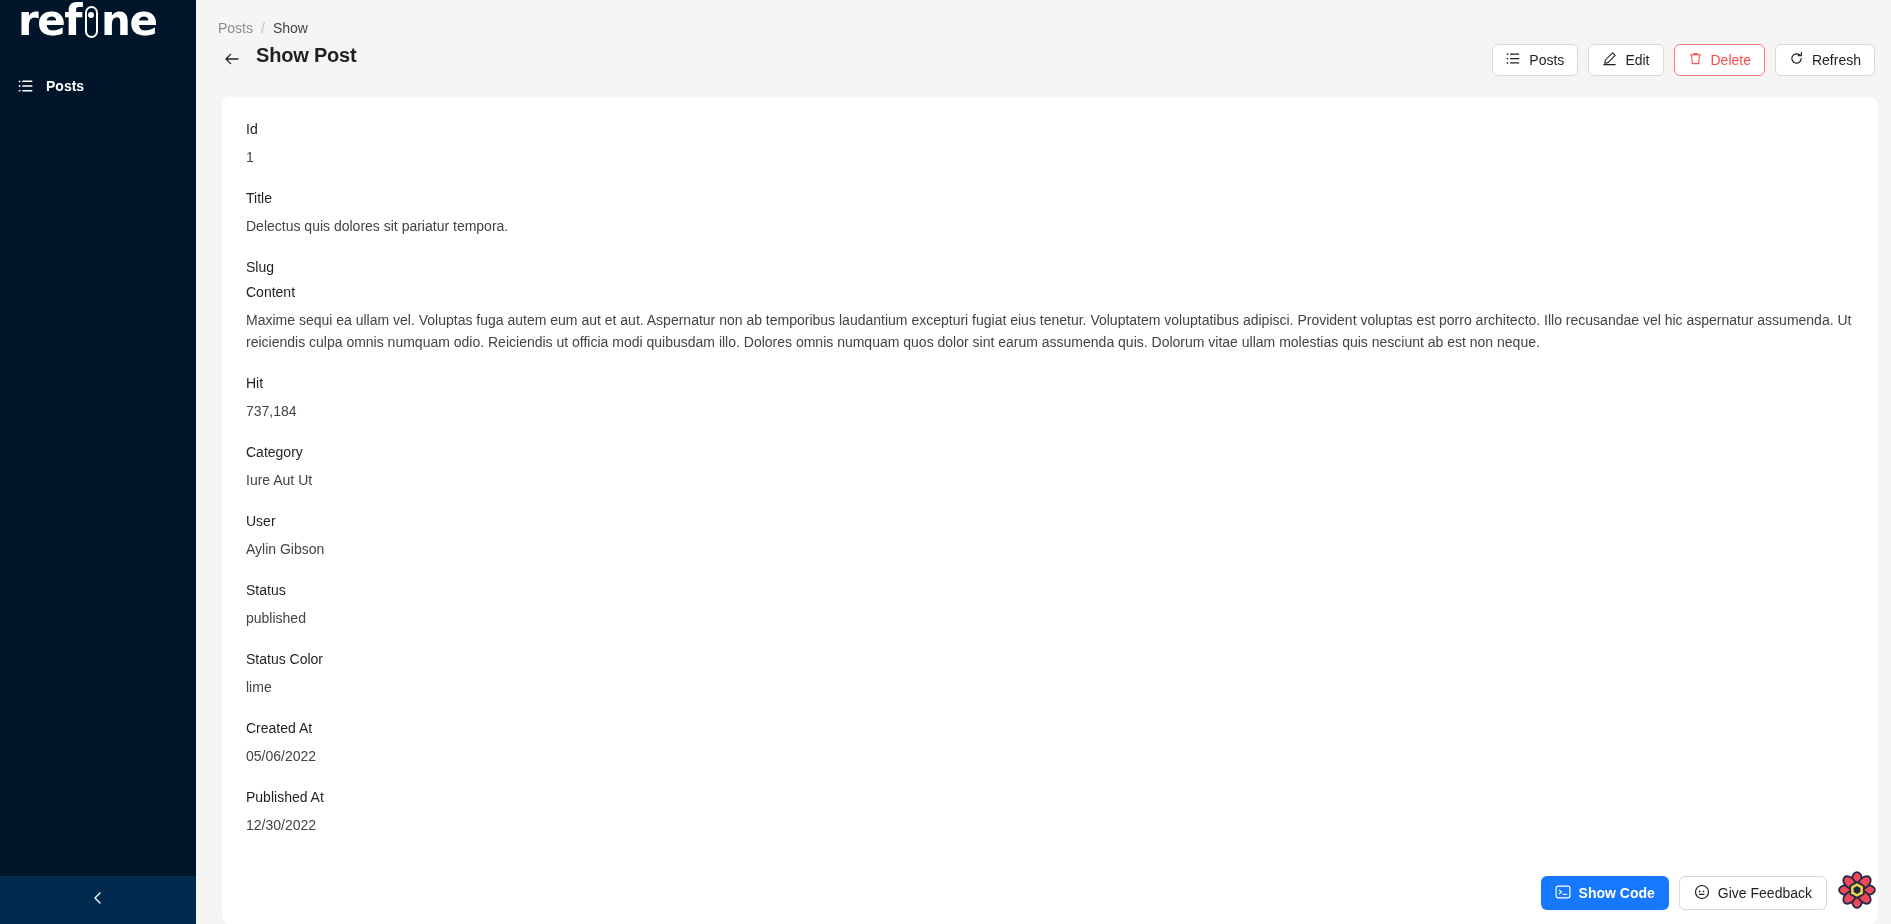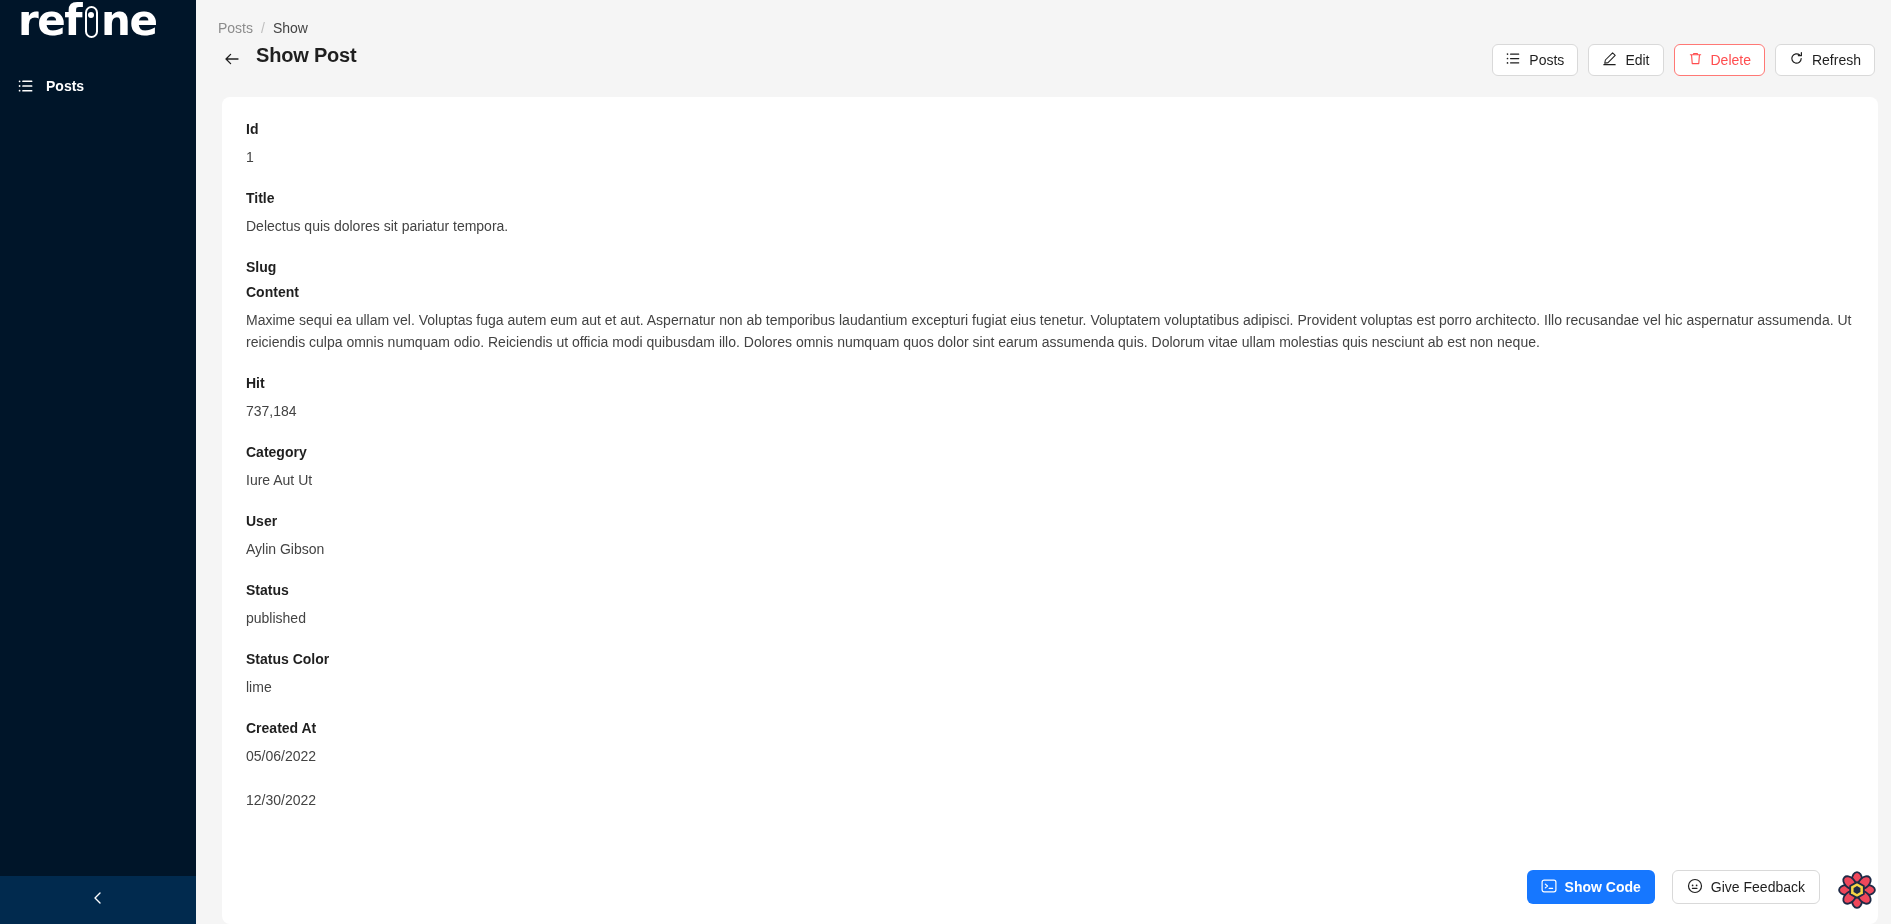--- a/index.html
+++ b/index.html
@@ -98,33 +98,33 @@
   
   .card-wrap { flex: 1; padding: 11px 13px 0 26px; overflow: hidden; }
   .card {
     background: #ffffff; border-radius: 8px;
     width: 100%; height: 100%;
     padding: 24px 24px 24px 24px;
     overflow: hidden;
   }
   .field { margin-bottom: 2px; }
   .field-label {
-    font-size: 14px; font-weight: 700; color: #1F1F1F;
+    font-size: 14px; font-weight: 400; color: #1F1F1F;
     margin: 0 0 9px 0;
   }
   .field-value {
     font-size: 14px; color: #434343; line-height: 22px;
     margin: 0 0 22px 0;
   }
   .field-value.content-text { max-width: 1610px; }
 
   
   .float-bar {
     position: absolute; right: 14px; bottom: 14px;
-    display: flex; align-items: flex-start; gap: 17px; z-index: 20;
+    display: flex; align-items: flex-end; gap: 10px; z-index: 20;
   }
   .btn-code {
     display: inline-flex; align-items: center; gap: 8px;
     height: 34px; padding: 0 14px;
     background: #1677FF; border: none; border-radius: 6px;
     color: #ffffff; font-size: 14px; font-weight: 600; cursor: pointer;
     font-family: "Liberation Sans", sans-serif;
   }
   .btn-feedback {
     display: inline-flex; align-items: center; gap: 8px;
@@ -299,20 +299,21 @@
           <div class="field-label">Status Color</div>
           <div class="field-value">lime</div>
         </div>
 
         <div class="field">
           <div class="field-label">Created At</div>
           <div class="field-value">05/06/2022</div>
         </div>
 
         <div class="field">
+          <div class="field-label">Published At</div>
           <div class="field-value">12/30/2022</div>
         </div>
 
       </section>
     </div>
 
     <div class="scroll-track"></div>
 
     <div class="float-bar">
       <button class="btn-code">

